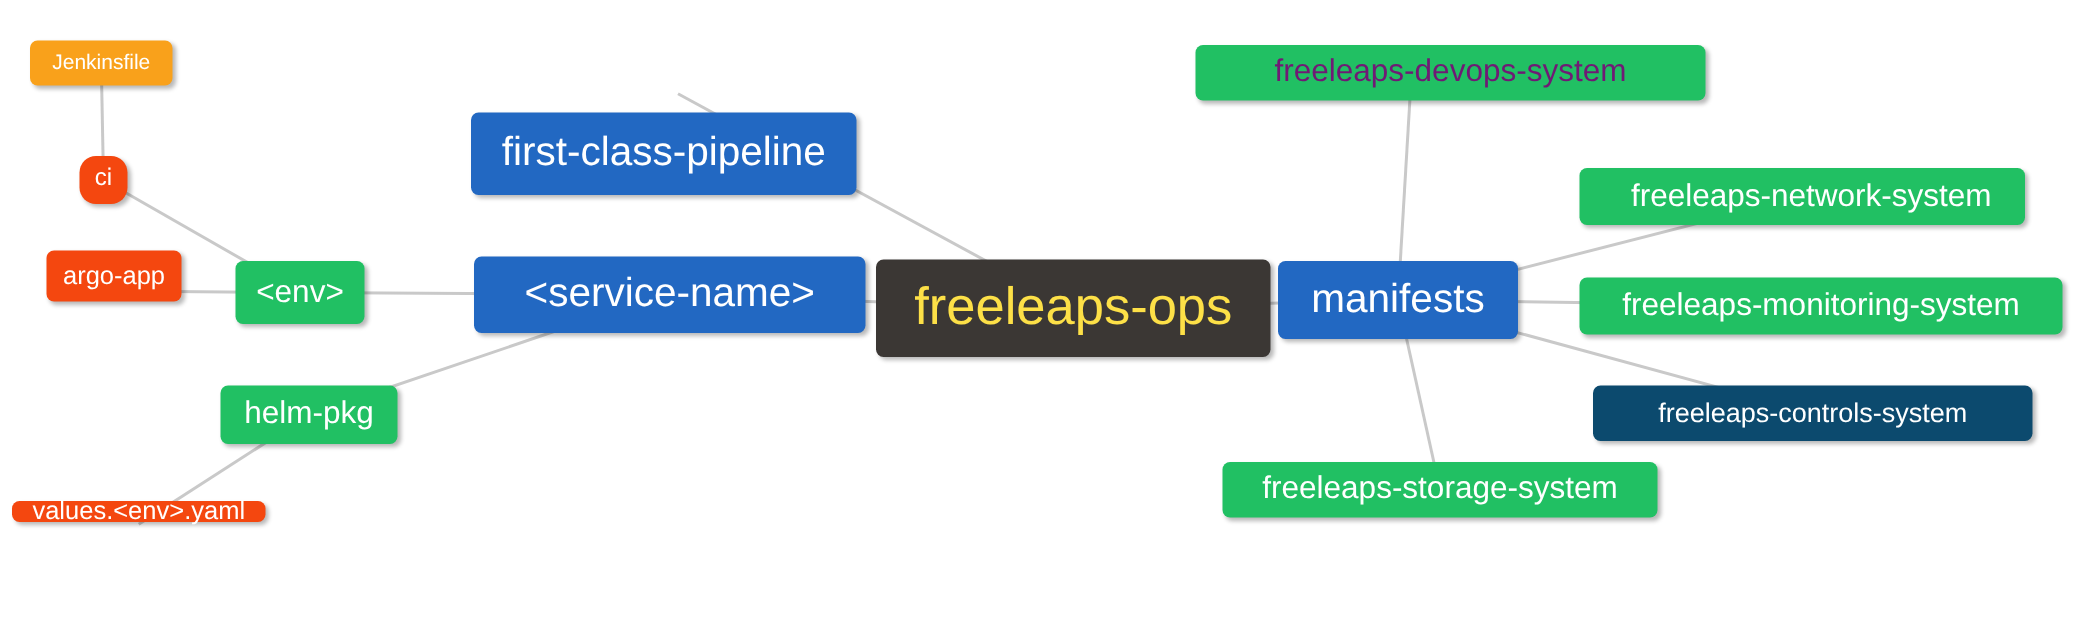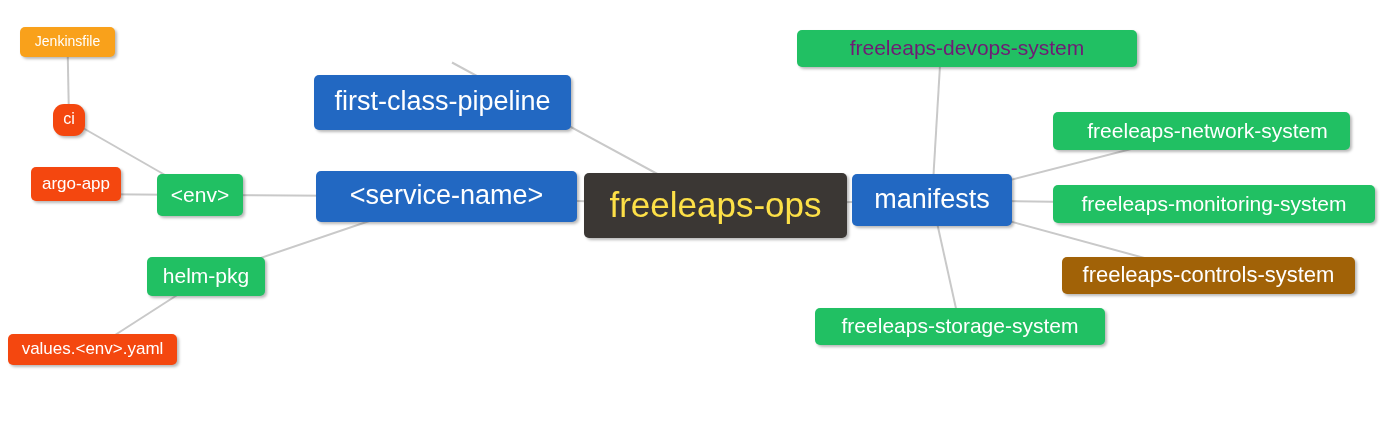--- a/index.html
+++ b/index.html
@@ -58,24 +58,24 @@
       <line x1="932" y1="200" x2="1214" y2="204" stroke="#c9c9c9" stroke-width="2"></line>
       <line x1="932" y1="200" x2="1208.5" y2="275.5" stroke="#c9c9c9" stroke-width="2"></line>
       <line x1="932" y1="200" x2="960" y2="326.5" stroke="#c9c9c9" stroke-width="2"></line>
     </svg>
   <div id="nodes">
       <div class="node" style="left: 20px; top: 27px; width: 95px; height: 30px; font-size: 14px; background: rgb(249, 161, 27); color: rgb(255, 255, 255);">Jenkinsfile</div>
       <div class="node" style="left: 53px; top: 104px; width: 32px; height: 32px; font-size: 16px; background: rgb(244, 71, 15); color: rgb(255, 255, 255); border-radius: 11px;">ci</div>
       <div class="node" style="left: 31px; top: 167px; width: 90px; height: 34px; font-size: 17px; background: rgb(244, 71, 15); color: rgb(255, 255, 255);">argo-app</div>
       <div class="node" style="left: 157px; top: 174px; width: 86px; height: 42px; font-size: 21px; background: rgb(33, 192, 99); color: rgb(255, 255, 255);">&lt;env&gt;</div>
       <div class="node" style="left: 147px; top: 257px; width: 118px; height: 39px; font-size: 21px; background: rgb(33, 192, 99); color: rgb(255, 255, 255);">helm-pkg</div>
-      <div class="node" style="left: 8px; top: 334px; width: 169px; height: 31px; font-size: 17px; background: rgb(244, 71, 15); color: rgb(255, 255, 255);">values.&lt;env&gt;.yaml</div>
+      <div class="node" style="left: 8px; top: 334px; width: 169px; height: 14px; font-size: 17px; background: rgb(244, 71, 15); color: rgb(255, 255, 255);">values.&lt;env&gt;.yaml</div>
       <div class="node" style="left: 314px; top: 35px; width: 257px; height: 55px; font-size: 27px; background: rgb(34, 104, 194); color: rgb(255, 255, 255); margin-top: 40px;">first-class-pipeline</div>
       <div class="node" style="left: 316px; top: 171px; width: 261px; height: 51px; font-size: 27px; background: rgb(34, 104, 194); color: rgb(255, 255, 255);">&lt;service-name&gt;</div>
       <div class="node" style="left: 584px; top: 173px; width: 263px; height: 65px; font-size: 35px; background: rgb(59, 55, 52); color: #fde047;">freeleaps-ops</div>
       <div class="node" style="left: 852px; top: 174px; width: 160px; height: 52px; font-size: 27px; background: rgb(34, 104, 194); color: rgb(255, 255, 255);">manifests</div>
       <div class="node" style="left: 797px; top: 30px; width: 340px; height: 37px; font-size: 21px; background: rgb(33, 192, 99); color: #701a75;">freeleaps-devops-system</div>
       <div class="node" style="left: 1053px; top: 112px; width: 297px; height: 38px; font-size: 21px; background: rgb(33, 192, 99); color: rgb(255, 255, 255); padding-left: 12px;">freeleaps-network-system</div>
       <div class="node" style="left: 1053px; top: 185px; width: 322px; height: 38px; font-size: 21px; background: rgb(33, 192, 99); color: rgb(255, 255, 255);">freeleaps-monitoring-system</div>
-      <div class="node" style="left: 1062px; top: 257px; width: 293px; height: 37px; font-size: 22px; background: #a16207; color: rgb(255, 255, 255);">freeleaps-controls-system</div>
+      <div class="node" style="left: 1062px; top: 257px; width: 293px; height: 37px; font-size: 18px; background: #0c4a6e; color: rgb(255, 255, 255);">freeleaps-controls-system</div>
       <div class="node" style="left: 815px; top: 308px; width: 290px; height: 37px; font-size: 21px; background: rgb(33, 192, 99); color: rgb(255, 255, 255); text-align: right;">freeleaps-storage-system</div>
     </div>
 </div>
 
 </body></html>

